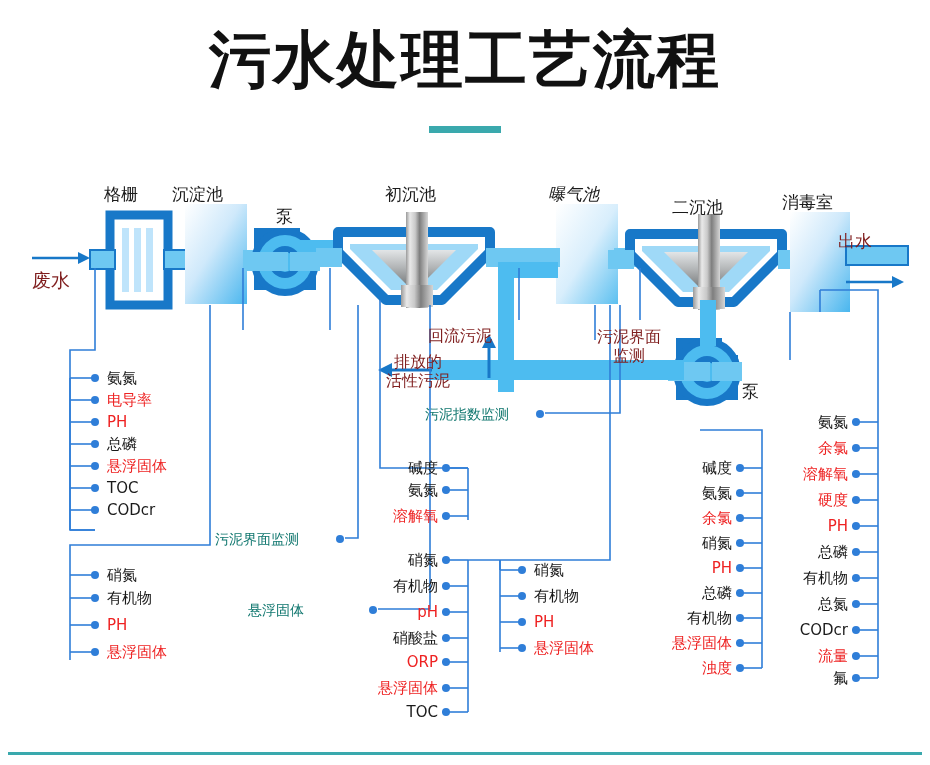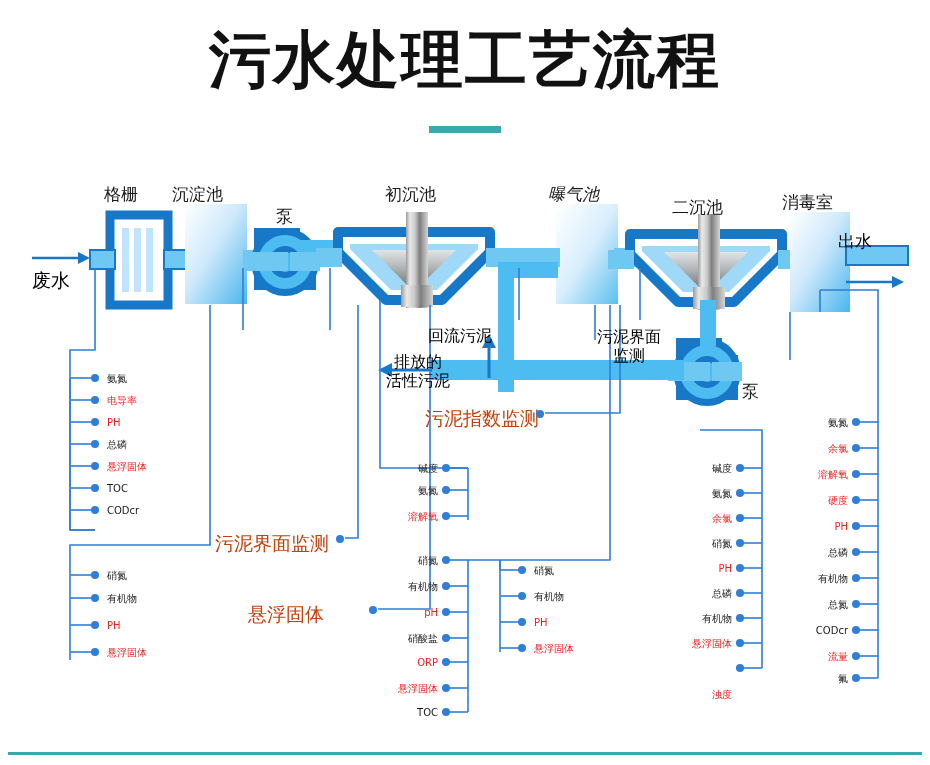--- a/index.html
+++ b/index.html
@@ -29,33 +29,33 @@
   
   svg.layer{position:absolute;left:0;top:0;width:930px;height:765px;overflow:visible;}
 
   
   .eqlabel{
     position:absolute;font-size:17px;color:#1a1a1a;white-space:nowrap;
     font-weight:500;
   }
 
   
-  .flabel{position:absolute;font-size:16px;color:#000000;white-space:nowrap;}
+  .flabel{position:absolute;font-size:16px;color:#7f1d1d;white-space:nowrap;}
   .flabel.two{line-height:19px;text-align:center;}
 
   
   .mitem{
-    position:absolute;font-size:10px;white-space:nowrap;line-height:15px;
+    position:absolute;font-size:15px;white-space:nowrap;line-height:15px;
   }
   .mitem.black{color:#1a1a1a;}
   .mitem.red{color:#ee2222;}
   .mitem.r{text-align:right;}
   .dot{position:absolute;width:8px;height:8px;border-radius:50%;background:#2f7ed8;}
 
-  .redlbl{position:absolute;font-size:19px;color:#c2410c;white-space:nowrap;text-align:right;}
+  .redlbl{position:absolute;font-size:14px;color:#0f766e;white-space:nowrap;text-align:right;}
 </style>
 </head>
 <body>
 
 <div id="stage">
 
   <div class="title">污水处理工艺流程</div>
   <div class="title-rule"></div>
   <div class="bottom-rule"></div>
 
@@ -379,21 +379,21 @@
     <div class="mitem black r" style="left:646px;top:536px;width:86px;">硝氮</div>
     <div class="dot" style="left:736px;top:539px;"></div>
     <div class="mitem red r" style="left:646px;top:561px;width:86px;">PH</div>
     <div class="dot" style="left:736px;top:564px;"></div>
     <div class="mitem black r" style="left:646px;top:586px;width:86px;">总磷</div>
     <div class="dot" style="left:736px;top:589px;"></div>
     <div class="mitem black r" style="left:646px;top:611px;width:86px;">有机物</div>
     <div class="dot" style="left:736px;top:614px;"></div>
     <div class="mitem red r" style="left:646px;top:636px;width:86px;">悬浮固体</div>
     <div class="dot" style="left:736px;top:639px;"></div>
-    <div class="mitem red r" style="left:646px;top:661px;width:86px;margin-top:26px;">浊度</div>
+    <div class="mitem red r" style="left:646px;top:661px;width:86px;">浊度</div>
     <div class="dot" style="left:736px;top:664px;"></div>
   </div>
 
   <div>
     <div class="mitem black r" style="left:762px;top:415px;width:86px;">氨氮</div>
     <div class="dot" style="left:852px;top:418px;"></div>
     <div class="mitem red r" style="left:762px;top:441px;width:86px;">余氯</div>
     <div class="dot" style="left:852px;top:444px;"></div>
     <div class="mitem red r" style="left:762px;top:467px;width:86px;">溶解氧</div>
     <div class="dot" style="left:852px;top:470px;"></div>

